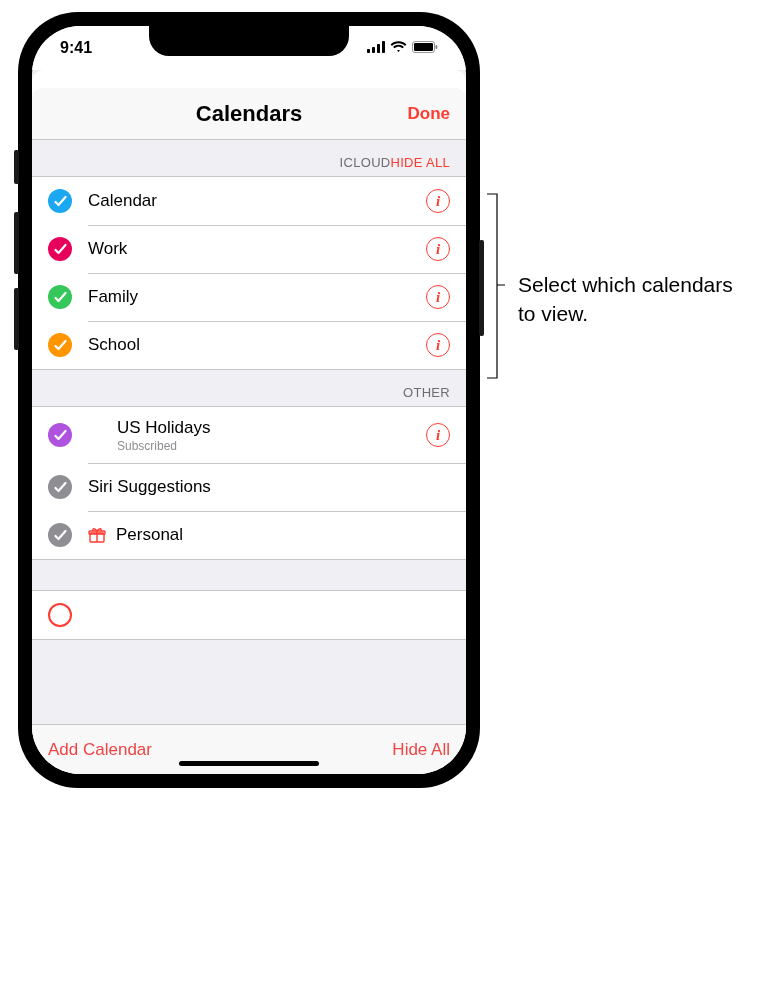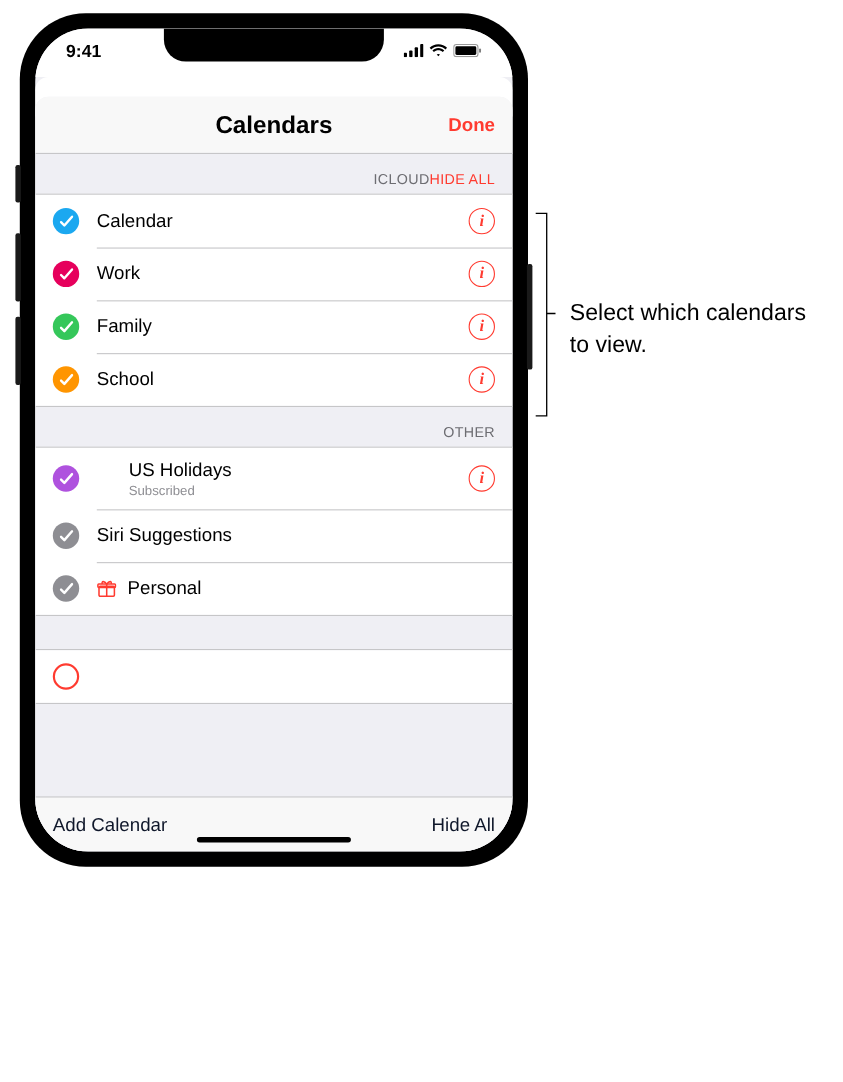--- a/index.html
+++ b/index.html
@@ -176,21 +176,21 @@
     .spacer-section { height: 30px; }
     .toolbar {
       height: 50px;
       background: #f8f8f8;
       border-top: 0.5px solid #c6c6c8;
       display: flex;
       align-items: center;
       justify-content: space-between;
       padding: 0 16px;
       font-size: 17px;
-      color: #0f172a;
+      color: #ef4444;
     }
     .home-indicator {
       position: absolute;
       bottom: 8px;
       left: 50%;
       transform: translateX(-50%);
       width: 140px;
       height: 5px;
       background: #000;
       border-radius: 3px;

